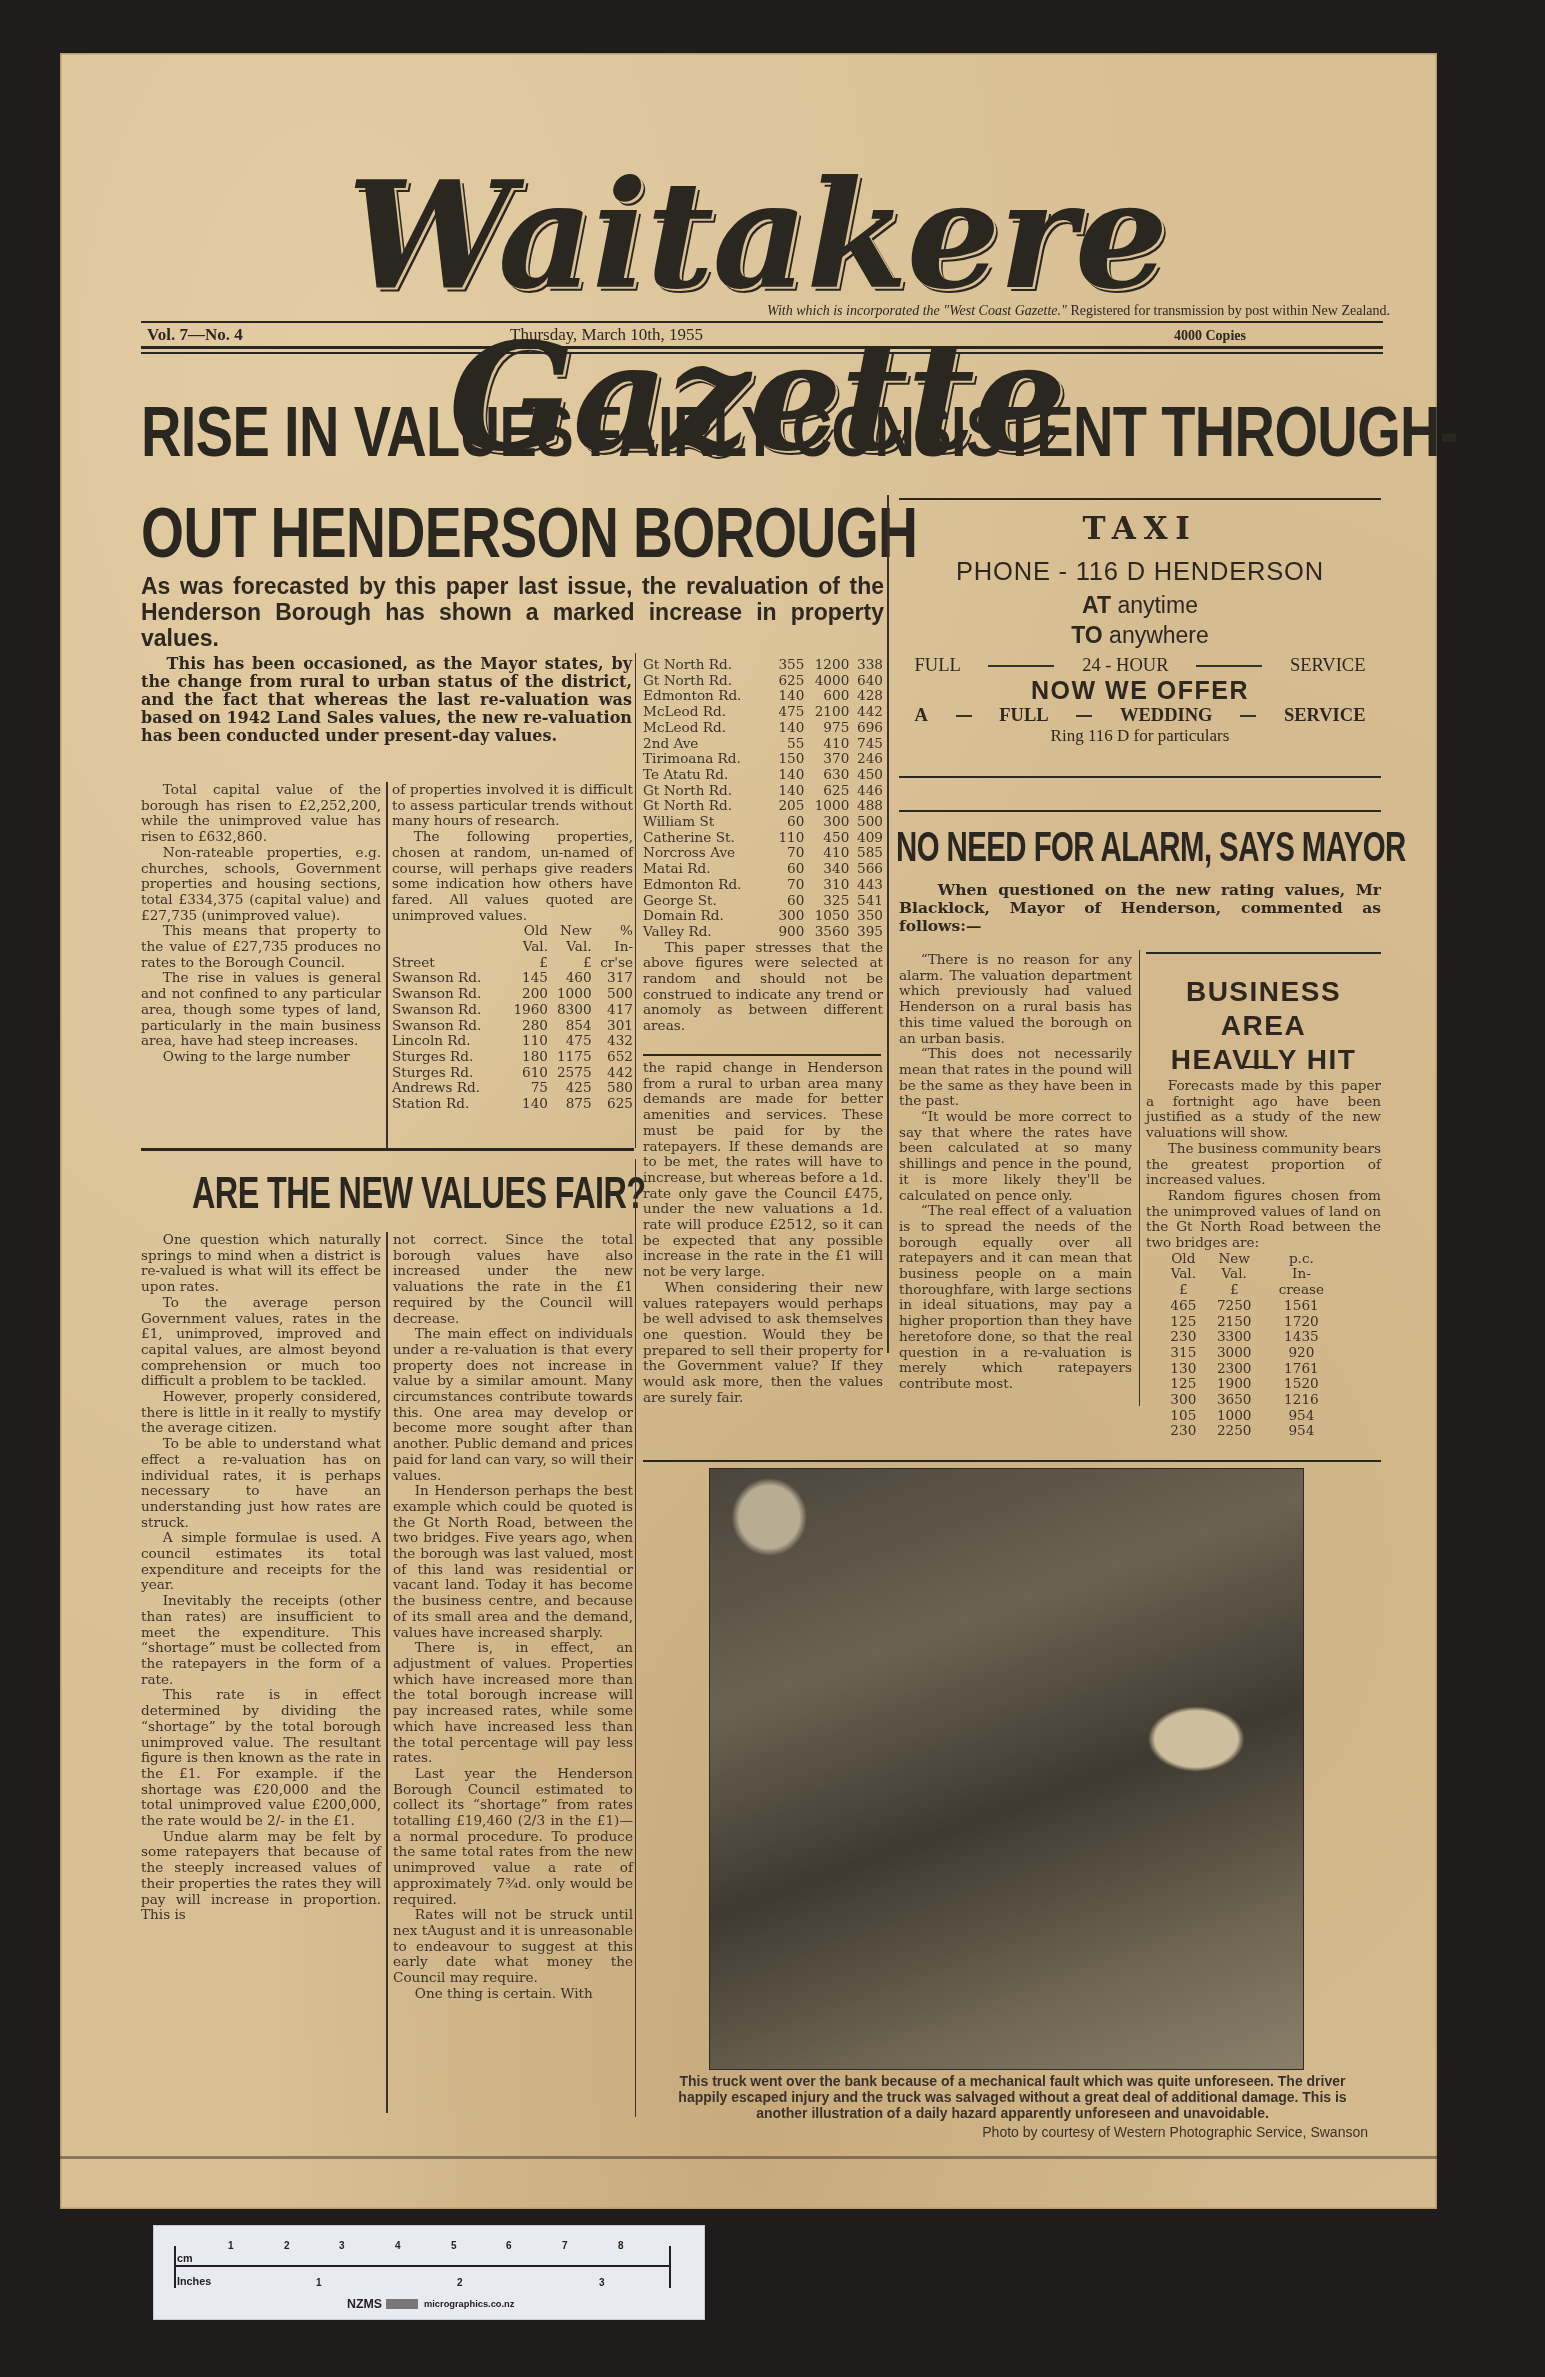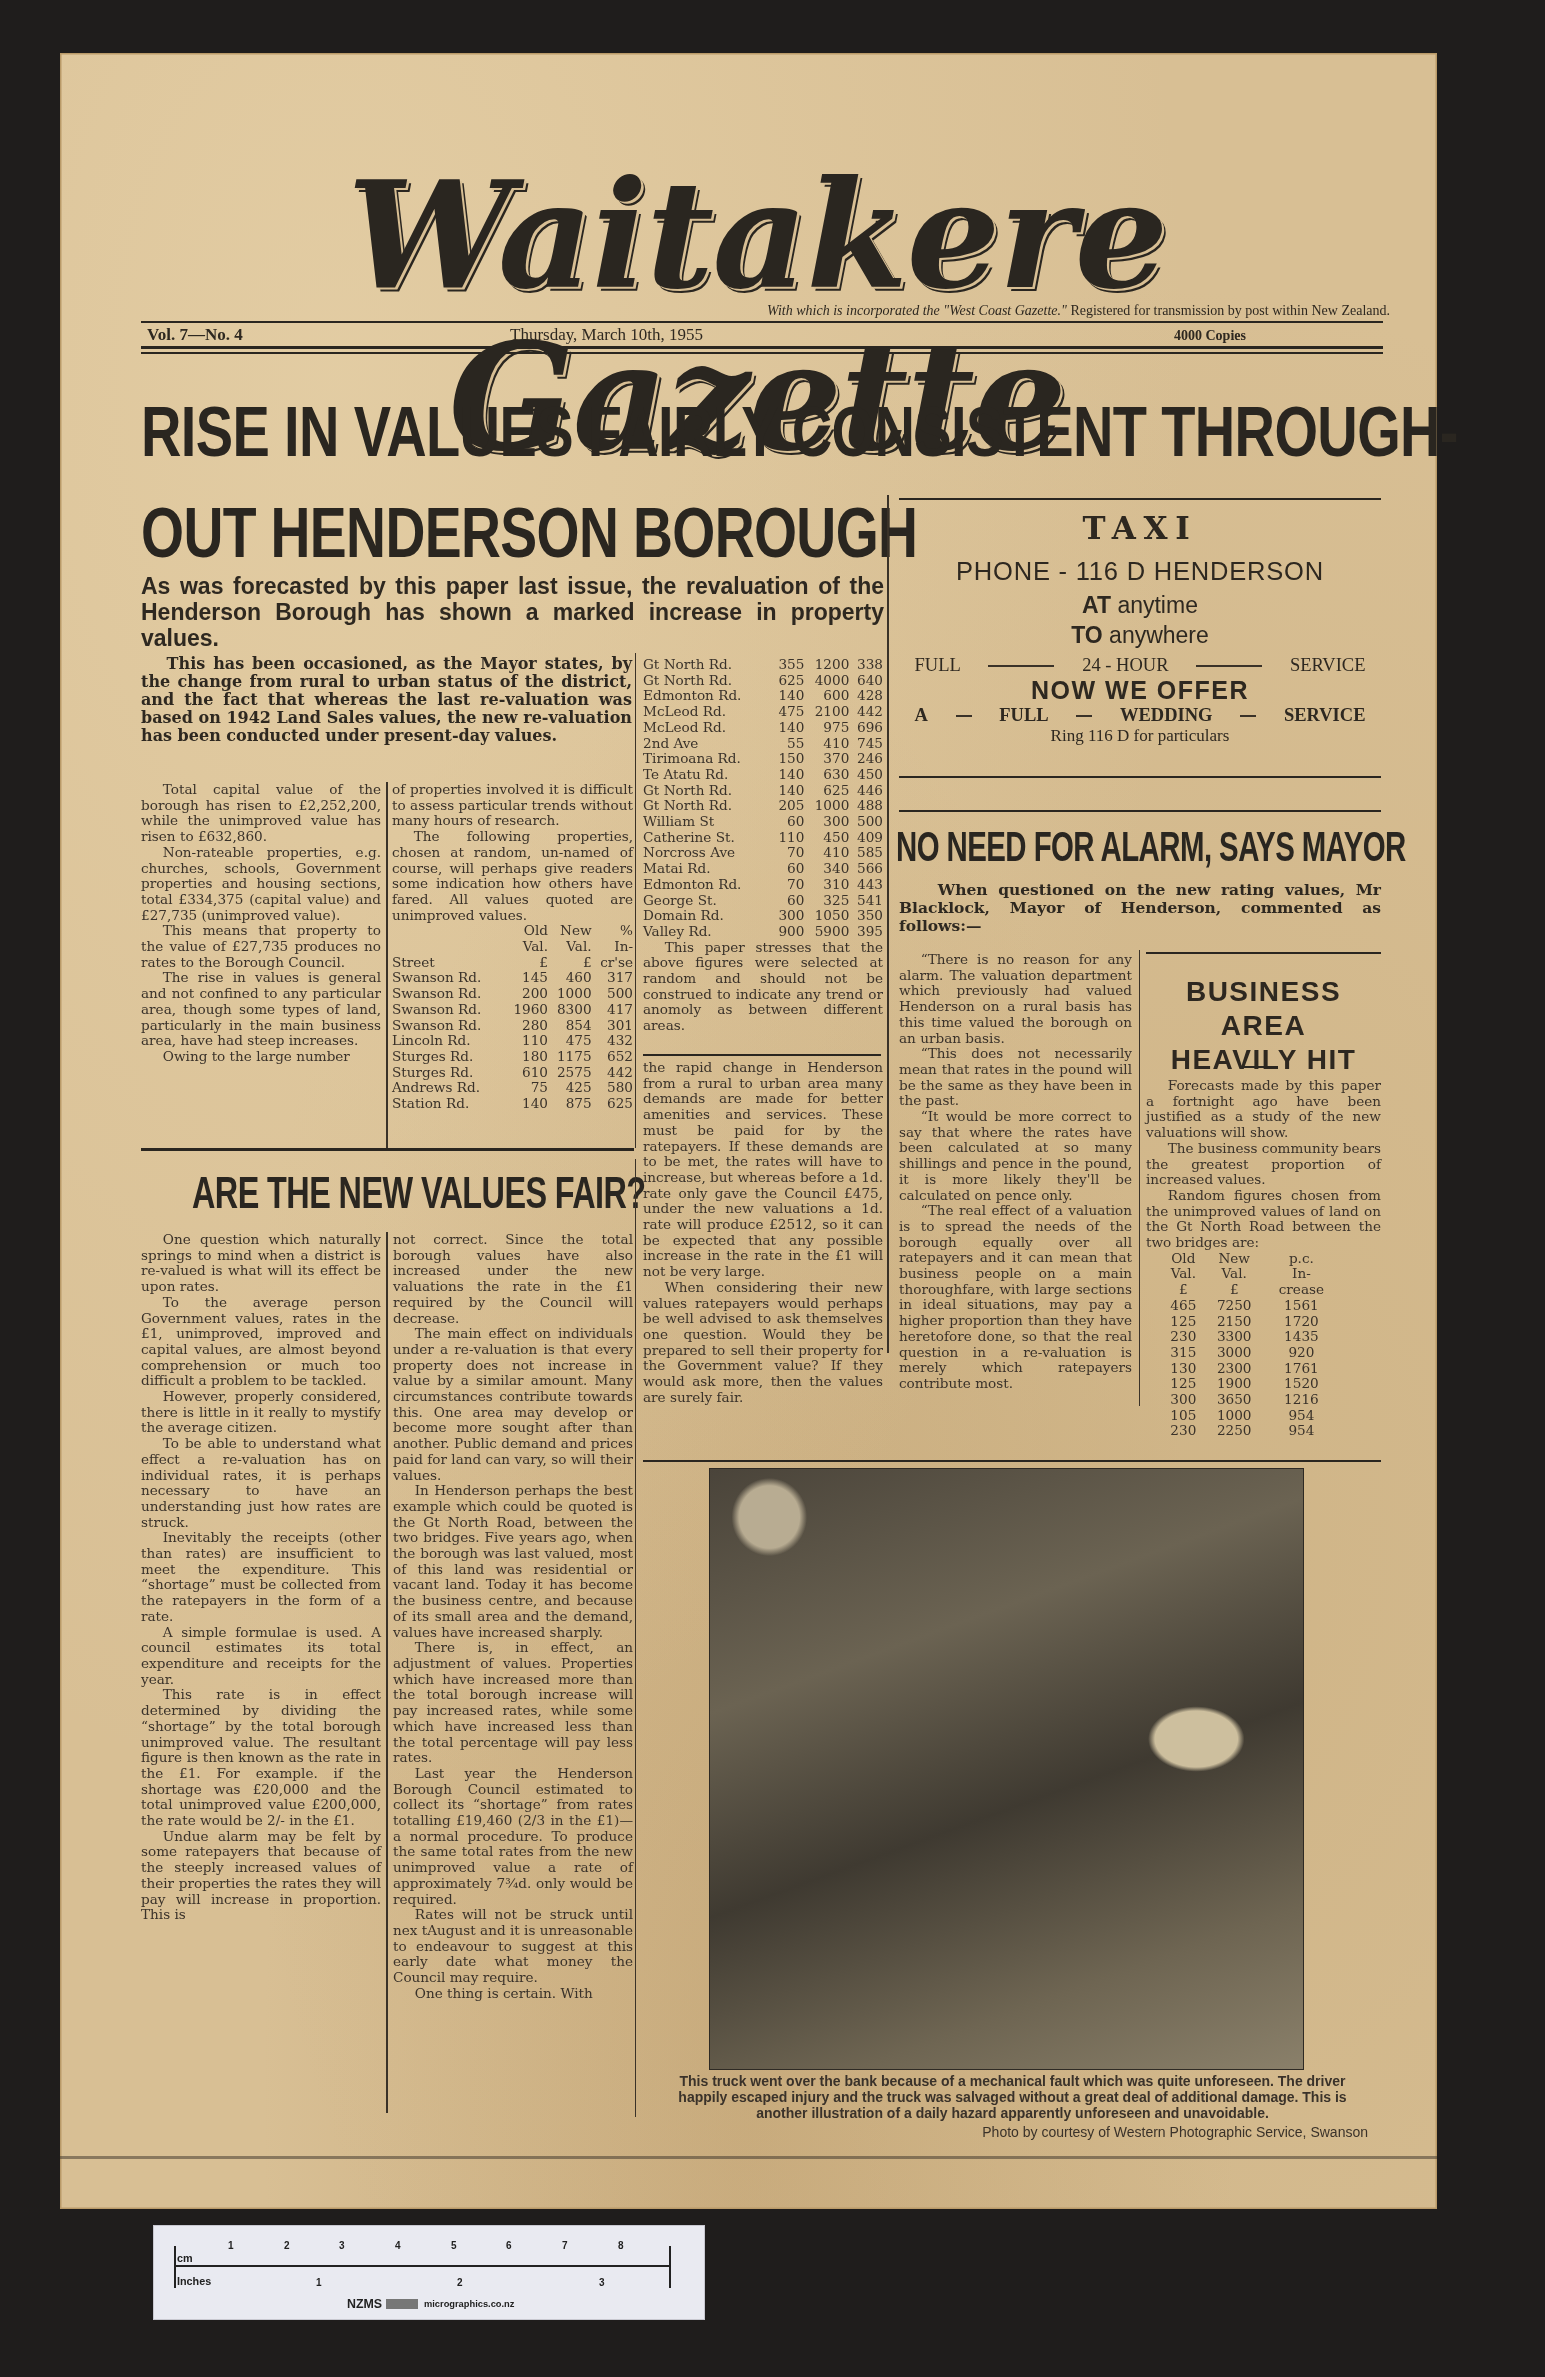--- a/index.html
+++ b/index.html
@@ -295,39 +295,39 @@
         </tr>
     <tr>
           <td>Domain Rd.</td>
           <td class="n">300</td>
           <td class="n">1050</td>
           <td class="n">350</td>
         </tr>
     <tr>
           <td>Valley Rd.</td>
           <td class="n">900</td>
-          <td class="n">5900</td>
+          <td class="n">3560</td>
           <td class="n">395</td>
         </tr>
   </tbody>
     </table>
   <p>This paper stresses that the above figures were selected at random and should not be construed to indicate any trend or anomoly as between different areas.</p>
 </div>
 <div class="rule" style="left:643px;top:1054px;width:238px;height:1.5px;"></div>
 
 <div class="rule" style="left:141px;top:1148px;width:493px;height:3.1px;"></div>
 
 <div class="abs headline" style="left:192px;top:1168px;font-size:45px;line-height:49px;transform:scaleX(0.72);">ARE THE NEW VALUES FAIR?</div>
 <div class="abs col" style="left:141px;top:1232px;width:240px;">
   <p>One question which naturally springs to mind when a district is re-valued is what will its effect be upon rates.</p>
   <p>To the average person Government values, rates in the £1, unimproved, improved and capital values, are almost beyond comprehension or much too difficult a problem to be tackled.</p>
   <p>However, properly considered, there is little in it really to mystify the average citizen.</p>
   <p>To be able to understand what effect a re-valuation has on individual rates, it is perhaps necessary to have an understanding just how rates are struck.</p>
+  <p>A simple formulae is used. A council estimates its total expenditure and receipts for the year.</p>
   <p>Inevitably the receipts (other than rates) are insufficient to meet the expenditure. This “shortage” must be collected from the ratepayers in the form of a rate.</p>
-  <p>A simple formulae is used. A council estimates its total expenditure and receipts for the year.</p>
   <p>This rate is in effect determined by dividing the “shortage” by the total borough unimproved value. The resultant figure is then known as the rate in the £1. For example. if the shortage was £20,000 and the total unimproved value £200,000, the rate would be 2/- in the £1.</p>
   <p>Undue alarm may be felt by some ratepayers that because of the steeply increased values of their properties the rates they will pay will increase in proportion. This is</p>
 </div>
 <div class="vline" style="left:386px;top:1232px;height:881px;"></div>
 <div class="abs col" style="left:393px;top:1232px;width:240px;">
   <p class="noind">not correct. Since the total borough values have also increased under the new valuations the rate in the £1 required by the Council will decrease.</p>
   <p>The main effect on individuals under a re-valuation is that every property does not increase in value by a similar amount. Many circumstances contribute towards this. One area may develop or become more sought after than another. Public demand and prices paid for land can vary, so will their values.</p>
   <p>In Henderson perhaps the best example which could be quoted is the Gt North Road, between the two bridges. Five years ago, when the borough was last valued, most of this land was residential or vacant land. Today it has become the business centre, and because of its small area and the demand, values have increased sharply.</p>
   <p>There is, in effect, an adjustment of values. Properties which have increased more than the total borough increase will pay increased rates, while some which have increased less than the total percentage will pay less rates.</p>
   <p>Last year the Henderson Borough Council estimated to collect its “shortage” from rates totalling £19,460 (2/3 in the £1)—a normal procedure. To produce the same total rates from the new unimproved value a rate of approximately 7¾d. only would be required.</p>

